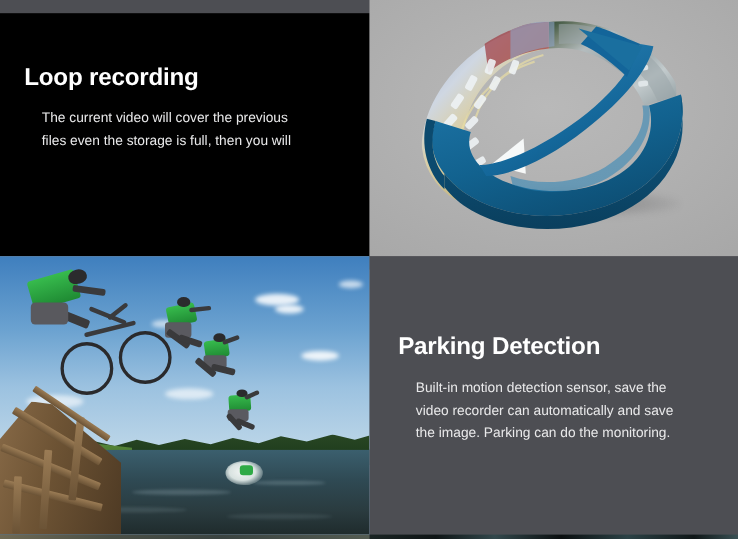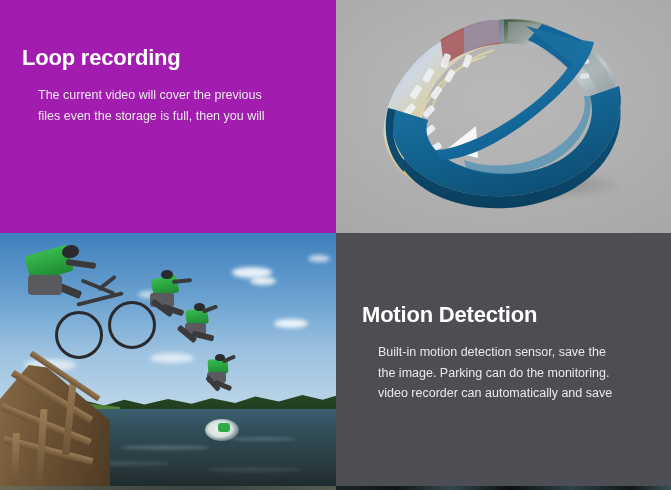--- a/index.html
+++ b/index.html
@@ -19,21 +19,21 @@
     height: 490px;
     overflow: hidden;
     background: #4d4e53;
   }
 
   
   .quad {
     position: absolute;
     overflow: hidden;
   }
-  #quad-tl { left: 0;     top: 0;     width: 336px; height: 233px; background: #a21caf; }
+  #quad-tl { left: 0;     top: 12px;     width: 336px; height: 233px; background: #000000; }
   #quad-tr { left: 336px; top: 0;     width: 335px; height: 233px; background: #afafaf; }
   #quad-bl { left: 0;     top: 233px; width: 336px; height: 253px; background: #8fb4d4; }
   #quad-br { left: 336px; top: 233px; width: 335px; height: 253px; background: #4d4e53; }
 
   
   .text-pane {
     position: absolute;
     box-sizing: border-box;
   }
   .headline {
@@ -373,25 +373,25 @@
         <div class="limb" style="left:222px; top:124px; width:14px; height:4px; transform:rotate(-24deg);"></div>
         <div class="limb" style="left:207px; top:139px; width:19px; height:11px; border-radius:3px; background:#5a5a60;"></div>
         <div class="limb" style="left:204px; top:148px; width:18px; height:5px; transform:rotate(48deg);"></div>
         <div class="limb" style="left:214px; top:150px; width:18px; height:5px; transform:rotate(22deg);"></div>
       </div>
     </div>
   </div>
 
   <div class="quad" id="quad-br">
     <div class="text-pane" id="br-text" style="left:26px; top:70px;">
-      <h2 class="headline">Motion Detection</h2>
+      <h2 class="headline">Parking Detection</h2>
       <p class="body-copy">
         <span class="ln">Built-in motion detection sensor, save the</span>
+        <span class="ln">video recorder can automatically and save</span>
         <span class="ln">the image. Parking can do the monitoring.</span>
-        <span class="ln">video recorder can automatically and save</span>
       </p>
     </div>
   </div>
 
   <div id="sliver">
     <span class="sr-only">Top edge sliver of the next section below</span>
     <div id="sliver-l"></div>
     <div id="sliver-r"></div>
   </div>
 

